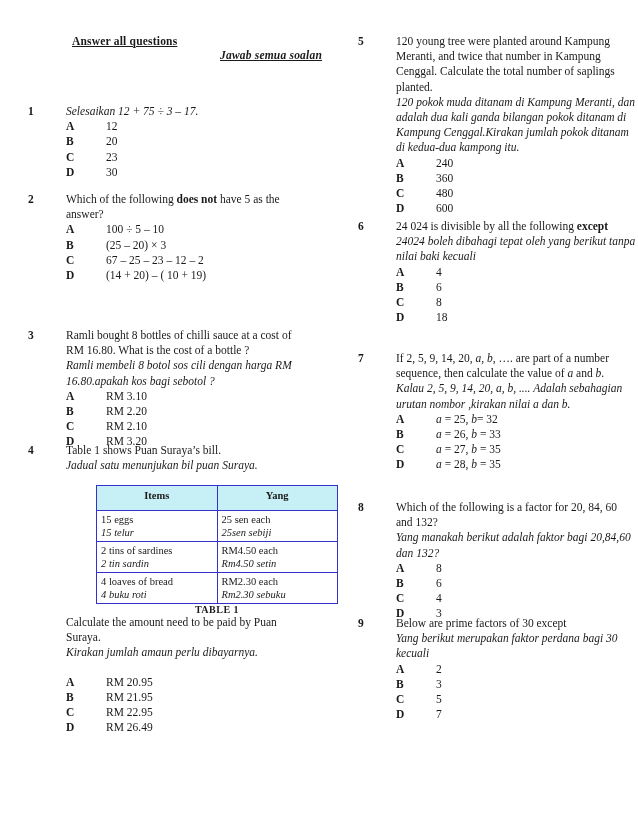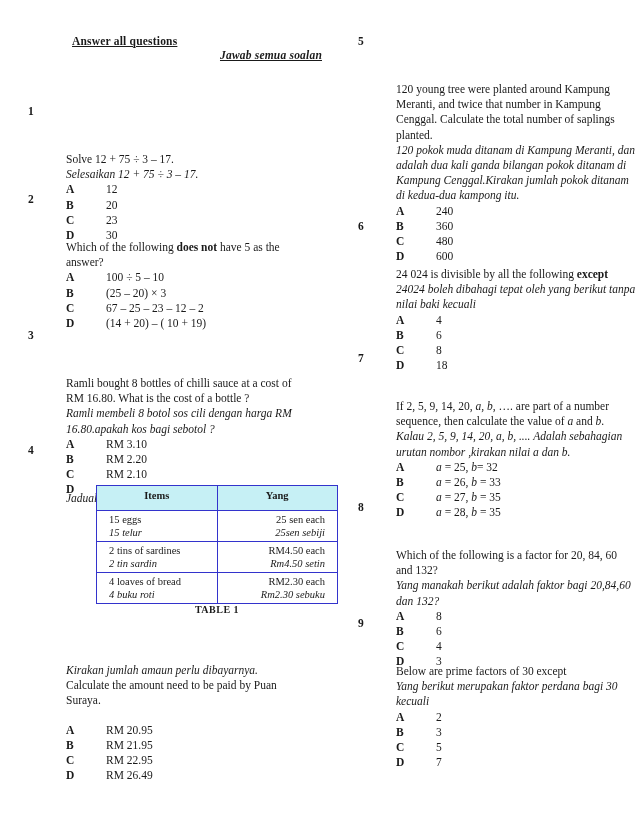--- a/index.html
+++ b/index.html
@@ -62,21 +62,20 @@
     left: 0;
     top: 0;
     width: 24px;
     font-weight: bold;
     font-size: 11.5px;
     line-height: 15.2px;
   }
   .q-body {
     margin-left: 38px;
     width: 240px;
-    margin-top: 48px;
   }
   .stem {
     font-size: 11.5px;
     line-height: 15.2px;
     text-align: left;
   }
   .stem.ms {
     font-style: italic;
   }
   .stem b { font-weight: bold; }
@@ -117,32 +116,32 @@
   table.bill {
     border-collapse: collapse;
     width: 242px;
     table-layout: fixed;
   }
   table.bill th,
   table.bill td {
     border: 1.5px solid #3333cc;
     font-size: 10.5px;
     line-height: 13px;
-    padding: 2px 12px;
+    padding: 2px 4px;
     vertical-align: top;
   }
   table.bill th {
     background: #c6f0f5;
     text-align: center;
     font-weight: bold;
     height: 18px;
     padding: 3px 0;
   }
   table.bill td.items { text-align: left; }
-  table.bill td.cost  { text-align: right; margin-left: 42px; }
+  table.bill td.cost  { text-align: left; margin-left: 42px; }
   .cell-ms { font-style: italic; display: block; }
   .cell-en { display: block; }
 
   .tbl-caption {
     position: absolute;
     left: 68px;
     top: 604px;
     width: 242px;
     text-align: center;
     font-size: 10px;
@@ -158,21 +157,20 @@
   <div class="heading-block">
     <div class="heading-en">Answer all questions</div>
     <div class="heading-ms">Jawab semua soalan</div>
   </div>
 
   <div class="col col-left">
 
     <div class="q" style="top:104px;">
       <div class="q-num">1</div>
       <div class="q-body">
-        <div class="stem">Solve 12 + 75 ÷ 3 – 17.</div>
         <div class="stem ms">Selesaikan 12 + 75 ÷ 3 – 17.</div>
         <div class="opts">
           <div class="opt">
             <span class="opt-letter">A</span>
             <span class="opt-text">12</span>
           </div>
           <div class="opt">
             <span class="opt-letter">B</span>
             <span class="opt-text">20</span>
           </div>
@@ -235,20 +233,21 @@
             <span class="opt-letter">D</span>
             <span class="opt-text">RM 3.20</span>
           </div>
         </div>
       </div>
     </div>
 
     <div class="q" style="top:443px;">
       <div class="q-num">4</div>
       <div class="q-body">
+        <div class="stem">Table 1 shows Puan Suraya’s bill.</div>
         <div class="stem ms">Jadual satu menunjukan bil puan Suraya.</div>
       </div>
     </div>
 
     <div class="tbl-wrap">
       <table class="bill">
         <thead>
           <tr>
             <th>Items</th>
             <th>Yang</th>
@@ -286,22 +285,22 @@
             </td>
           </tr>
         </tbody>
       </table>
     </div>
 
     <div class="tbl-caption">TABLE 1</div>
 
     <div class="q" style="top:615px;">
       <div class="q-body">
+        <div class="stem">Calculate the amount need to be paid by Puan Suraya.</div>
         <div class="stem ms">Kirakan jumlah amaun perlu dibayarnya.</div>
-        <div class="stem">Calculate the amount need to be paid by Puan Suraya.</div>
         <div class="opts" style="margin-top:14px;">
           <div class="opt">
             <span class="opt-letter">A</span>
             <span class="opt-text">RM 20.95</span>
           </div>
           <div class="opt">
             <span class="opt-letter">B</span>
             <span class="opt-text">RM 21.95</span>
           </div>
           <div class="opt">

